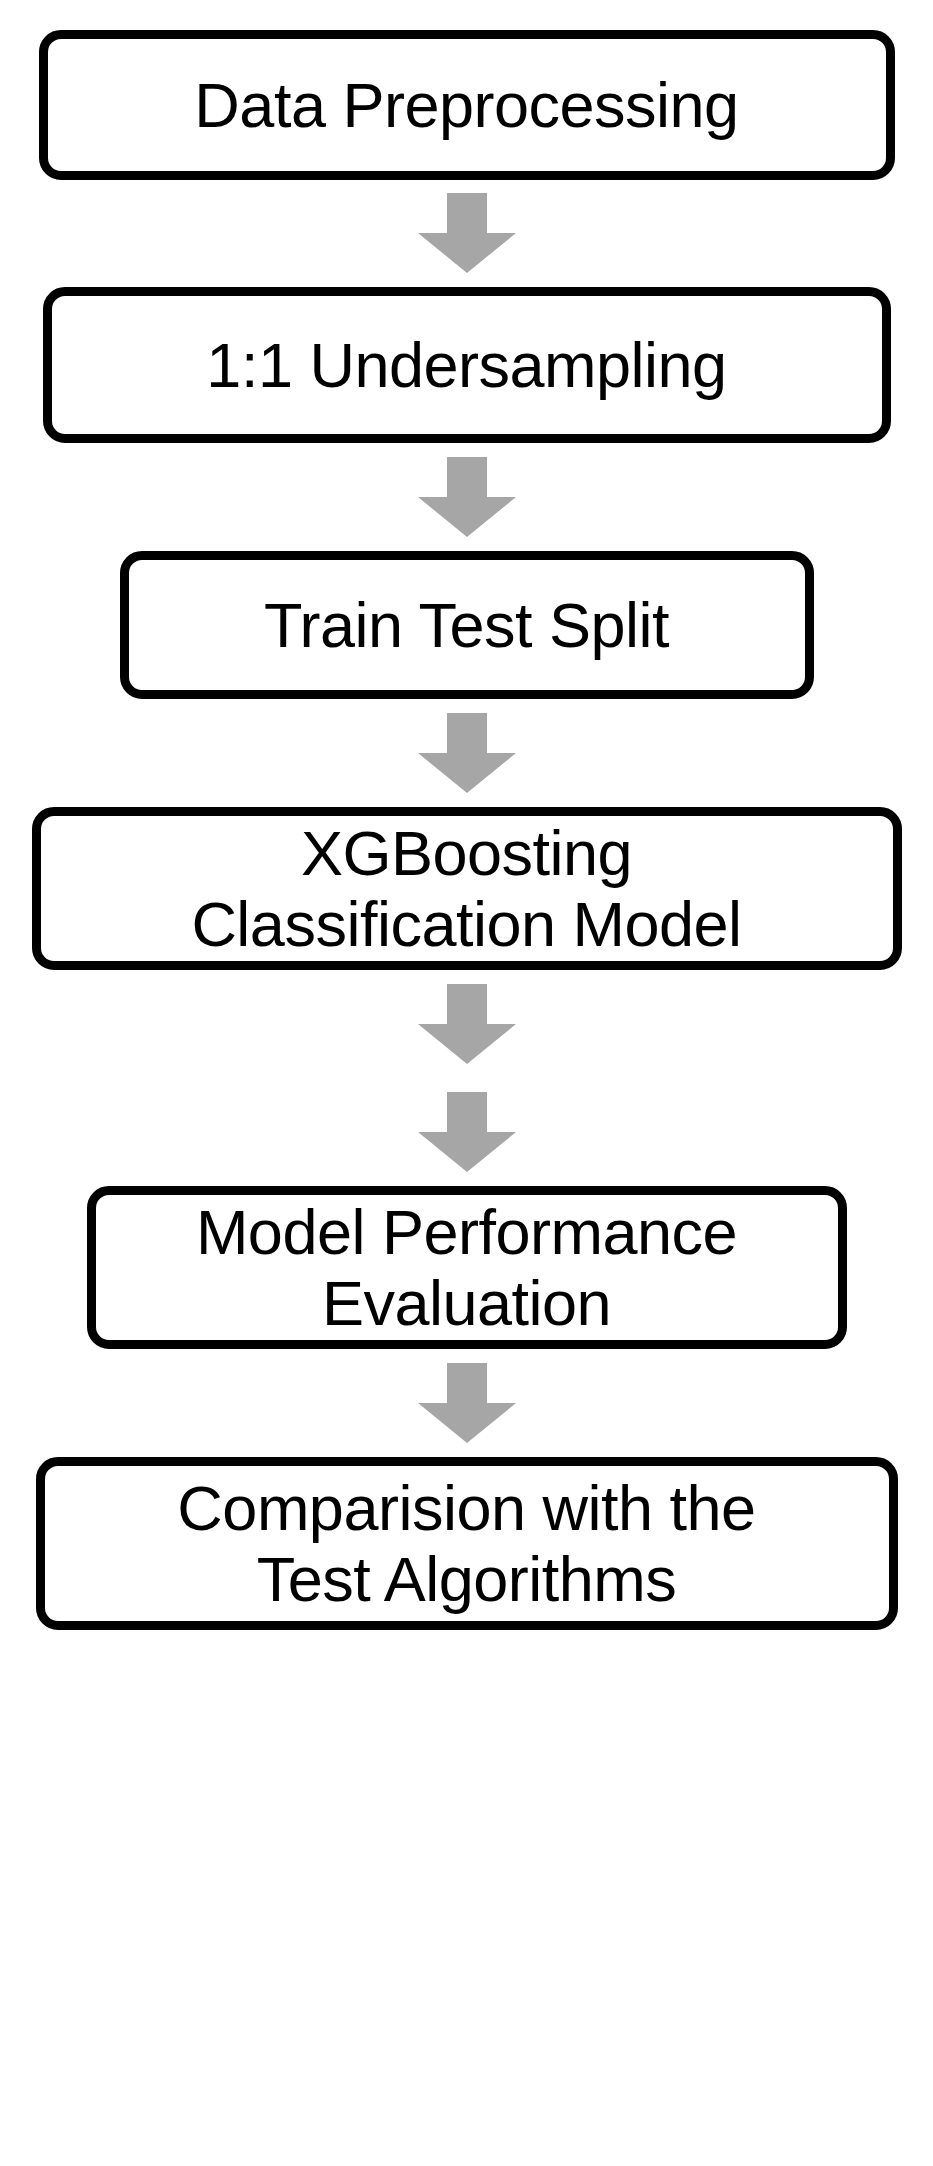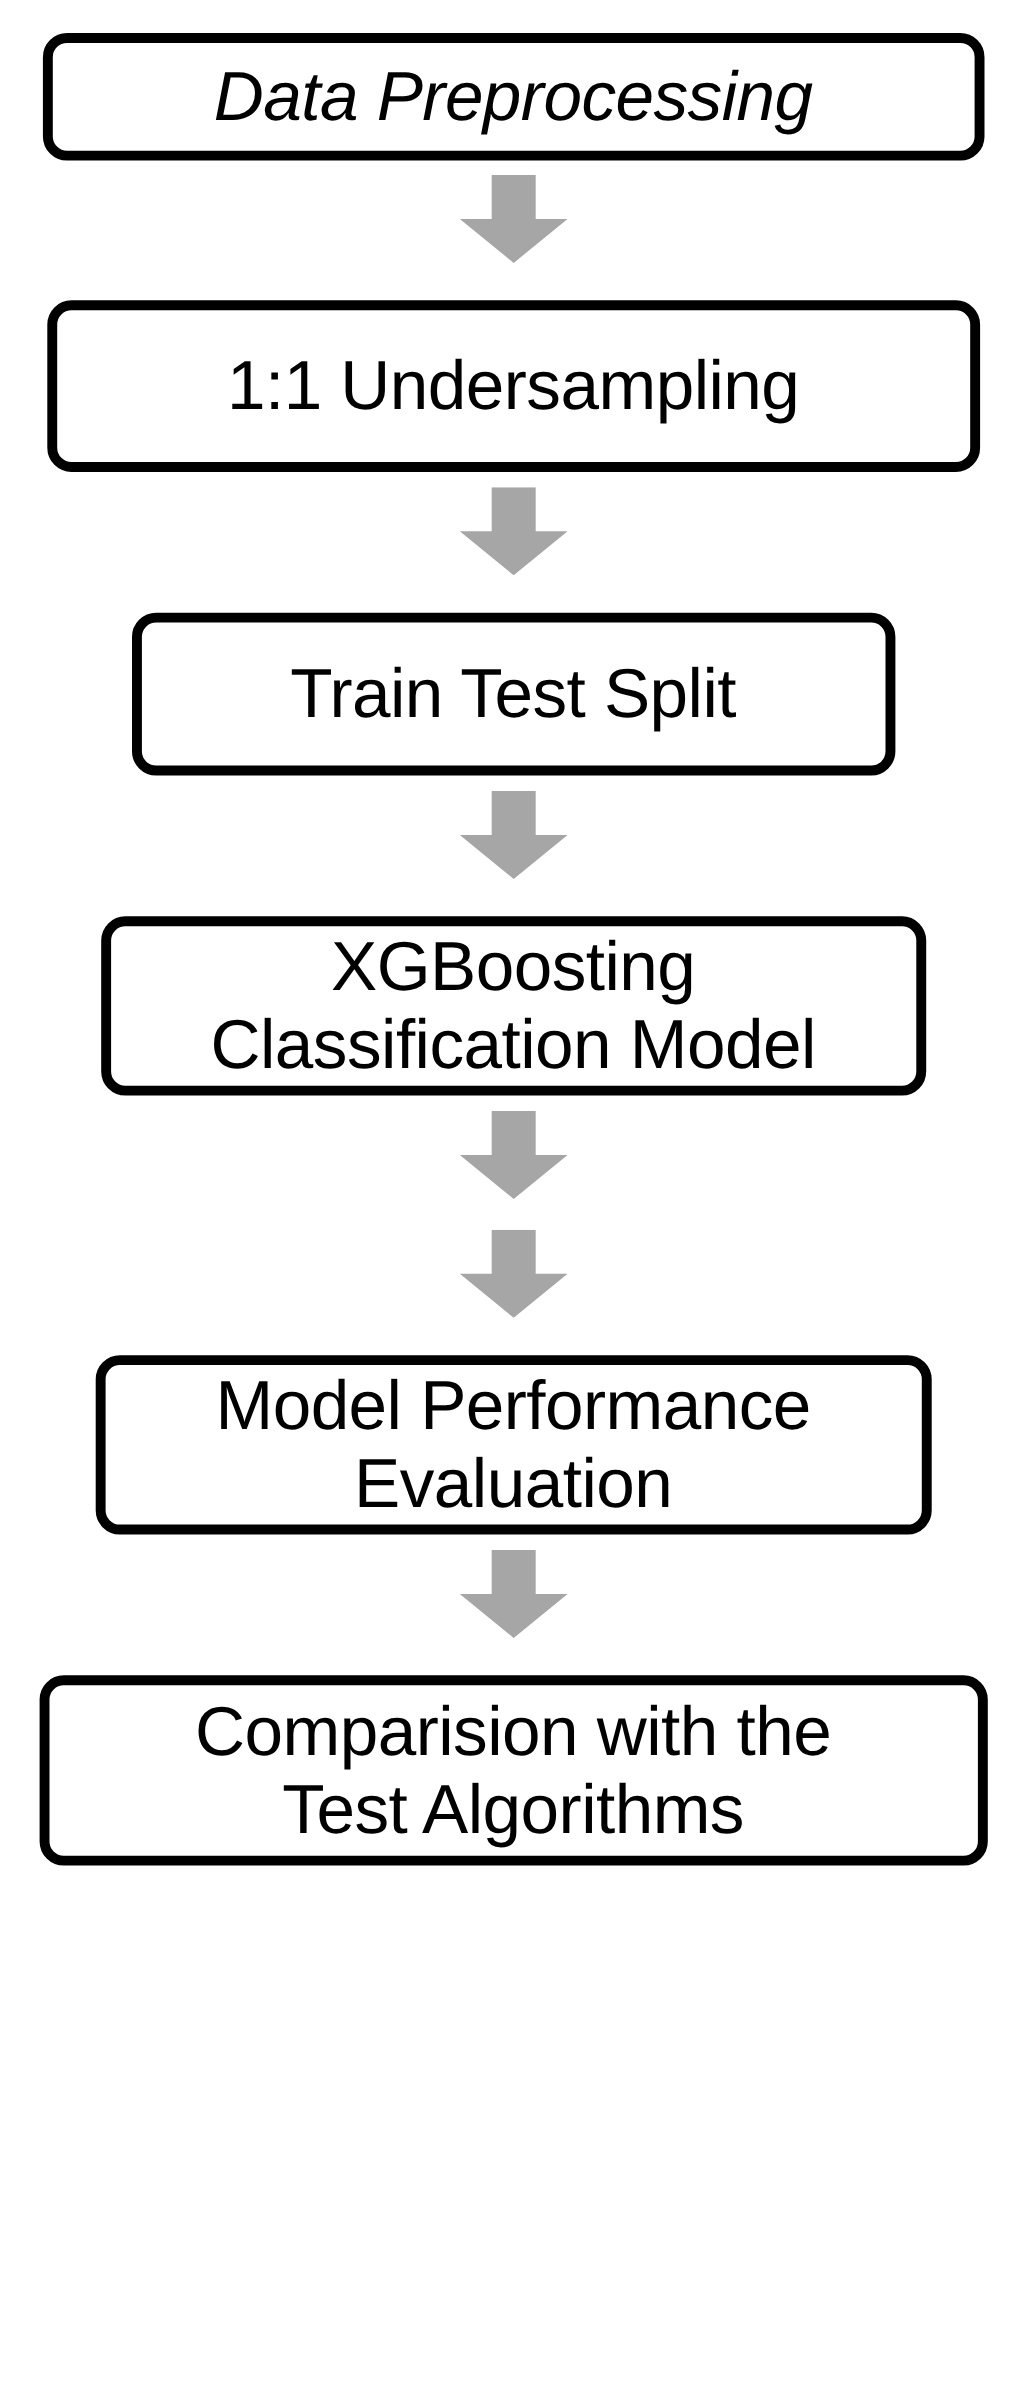--- a/index.html
+++ b/index.html
@@ -24,21 +24,20 @@
   }
   .node {
     box-sizing: border-box;
     background: #ffffff;
     border: 9px solid #000000;
     border-radius: 22px;
     display: flex;
     align-items: center;
     justify-content: center;
     text-align: center;
-    margin-top: 20px;
   }
   .node-label {
     display: block;
     color: #000000;
     font-family: "Liberation Sans", sans-serif;
     font-weight: 400;
     font-size: 63px;
     line-height: 1.12;
     letter-spacing: -0.5px;
     white-space: pre-line;
@@ -48,24 +47,24 @@
     display: flex;
     justify-content: center;
     align-items: flex-start;
     width: 100%;
   }
   .arrow {
     display: block;
   }
 
   
-  .n0 { width: 856px; height: 116px; margin-top: 30px; font-style: italic; }
+  .n0 { width: 856px; height: 150px; margin-top: 30px; }
   .n1 { width: 848px; height: 156px; }
   .n2 { width: 694px; height: 148px; }
-  .n3 { width: 750px; height: 163px; }
+  .n3 { width: 870px; height: 163px; }
   .n4 { width: 852px; height: 145px; }
   .n5 { width: 760px; height: 163px; }
   .n6 { width: 862px; height: 173px; }
 
   .a0 { margin-top: 13px; margin-bottom: 14px; }
   .a1 { margin-top: 14px; margin-bottom: 14px; }
   .a2 { margin-top: 14px; margin-bottom: 14px; }
   .a3 { margin-top: 14px; margin-bottom: 14px; }
   .a4 { margin-top: 14px; margin-bottom: 14px; }
   .a5 { margin-top: 14px; margin-bottom: 14px; }

